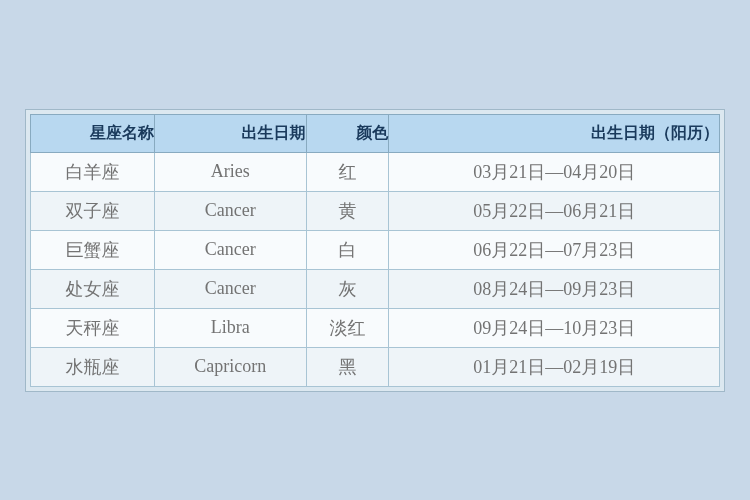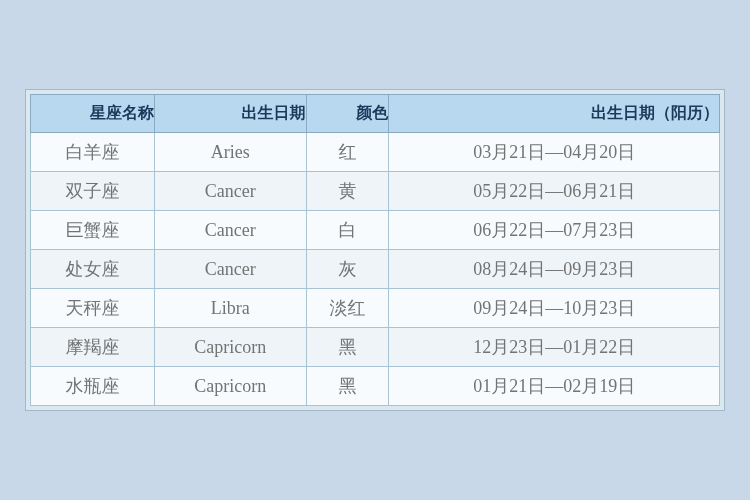--- a/index.html
+++ b/index.html
@@ -103,26 +103,20 @@
           <td>灰</td>
           <td>08月24日—09月23日</td>
         </tr>
         <tr>
           <td>天秤座</td>
           <td>Libra</td>
           <td>淡红</td>
           <td>09月24日—10月23日</td>
         </tr>
         <tr>
-          <td>摩羯座</td>
-          <td>Capricorn</td>
-          <td>黑</td>
-          <td>12月23日—01月22日</td>
-        </tr>
-        <tr>
           <td>水瓶座</td>
           <td>Capricorn</td>
           <td>黑</td>
           <td>01月21日—02月19日</td>
         </tr>
       </tbody>
   </table>
 </div>
 
 </body></html>

